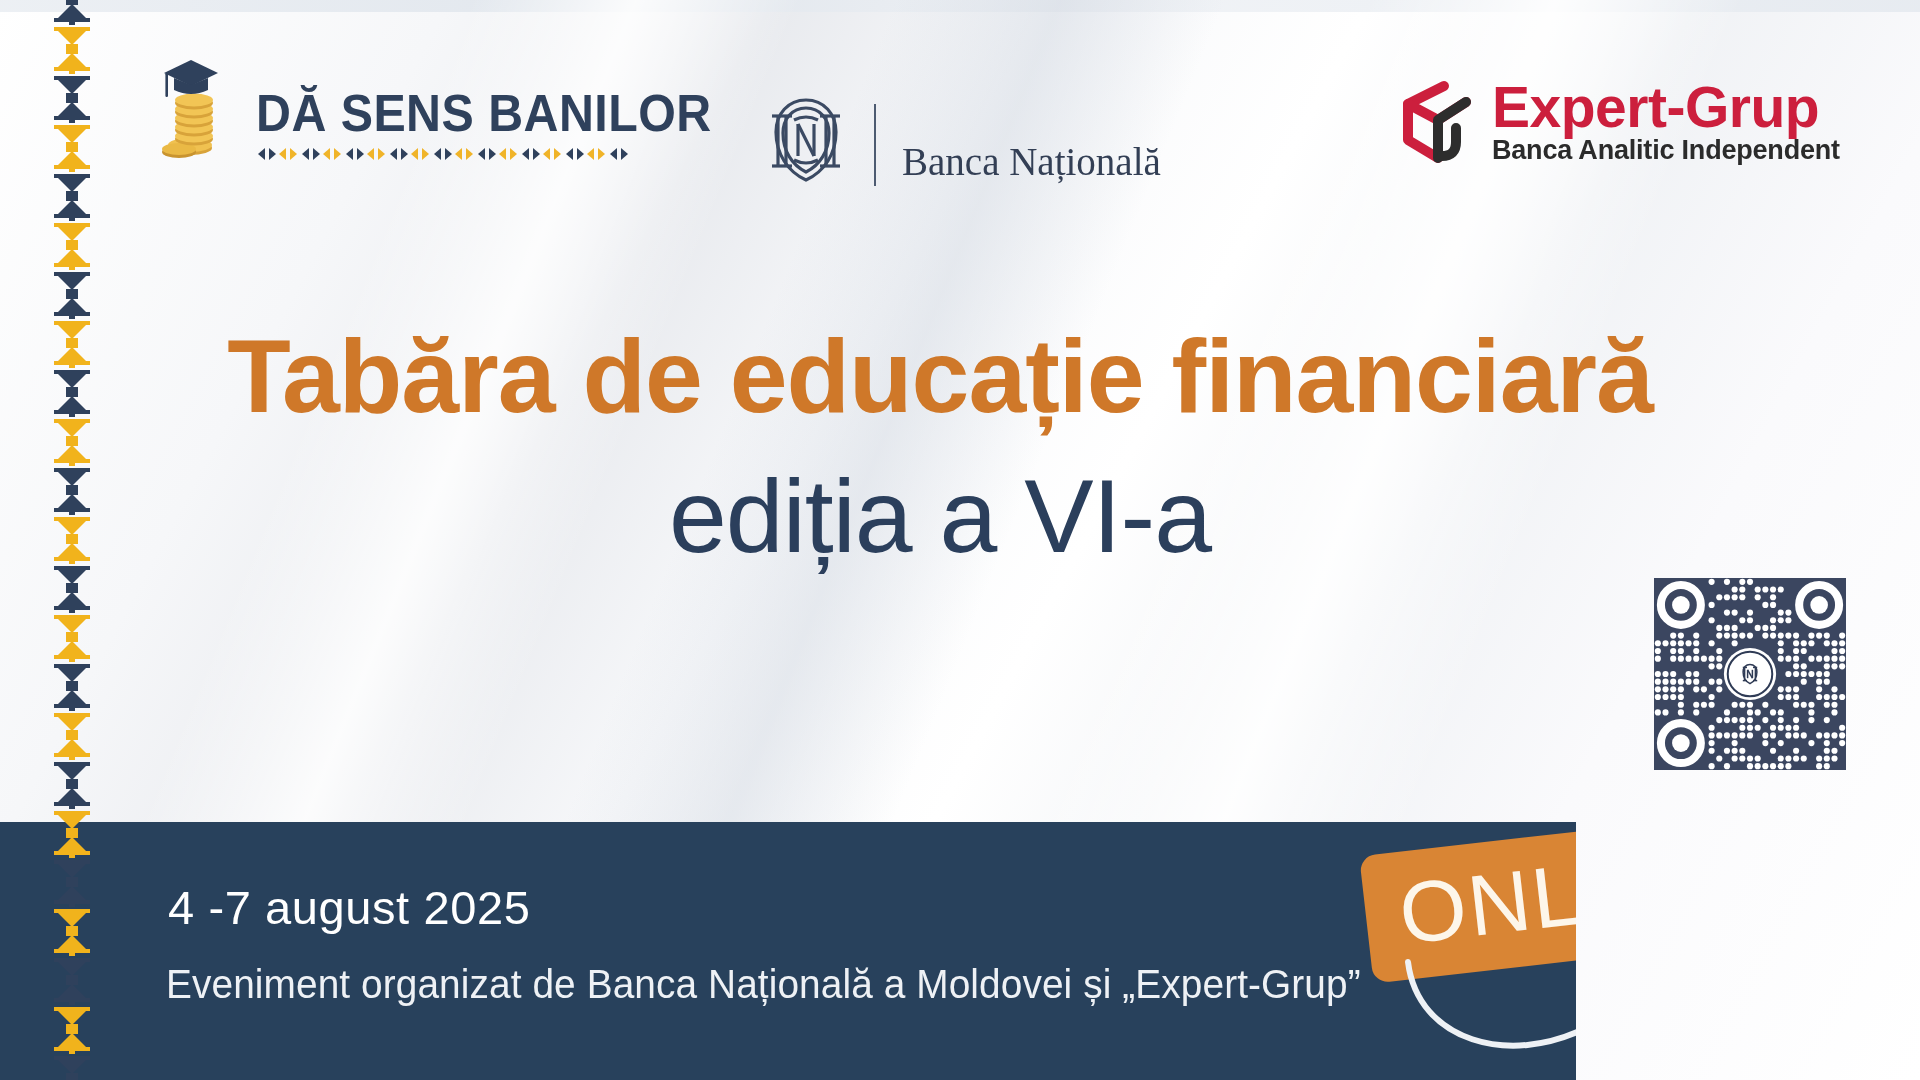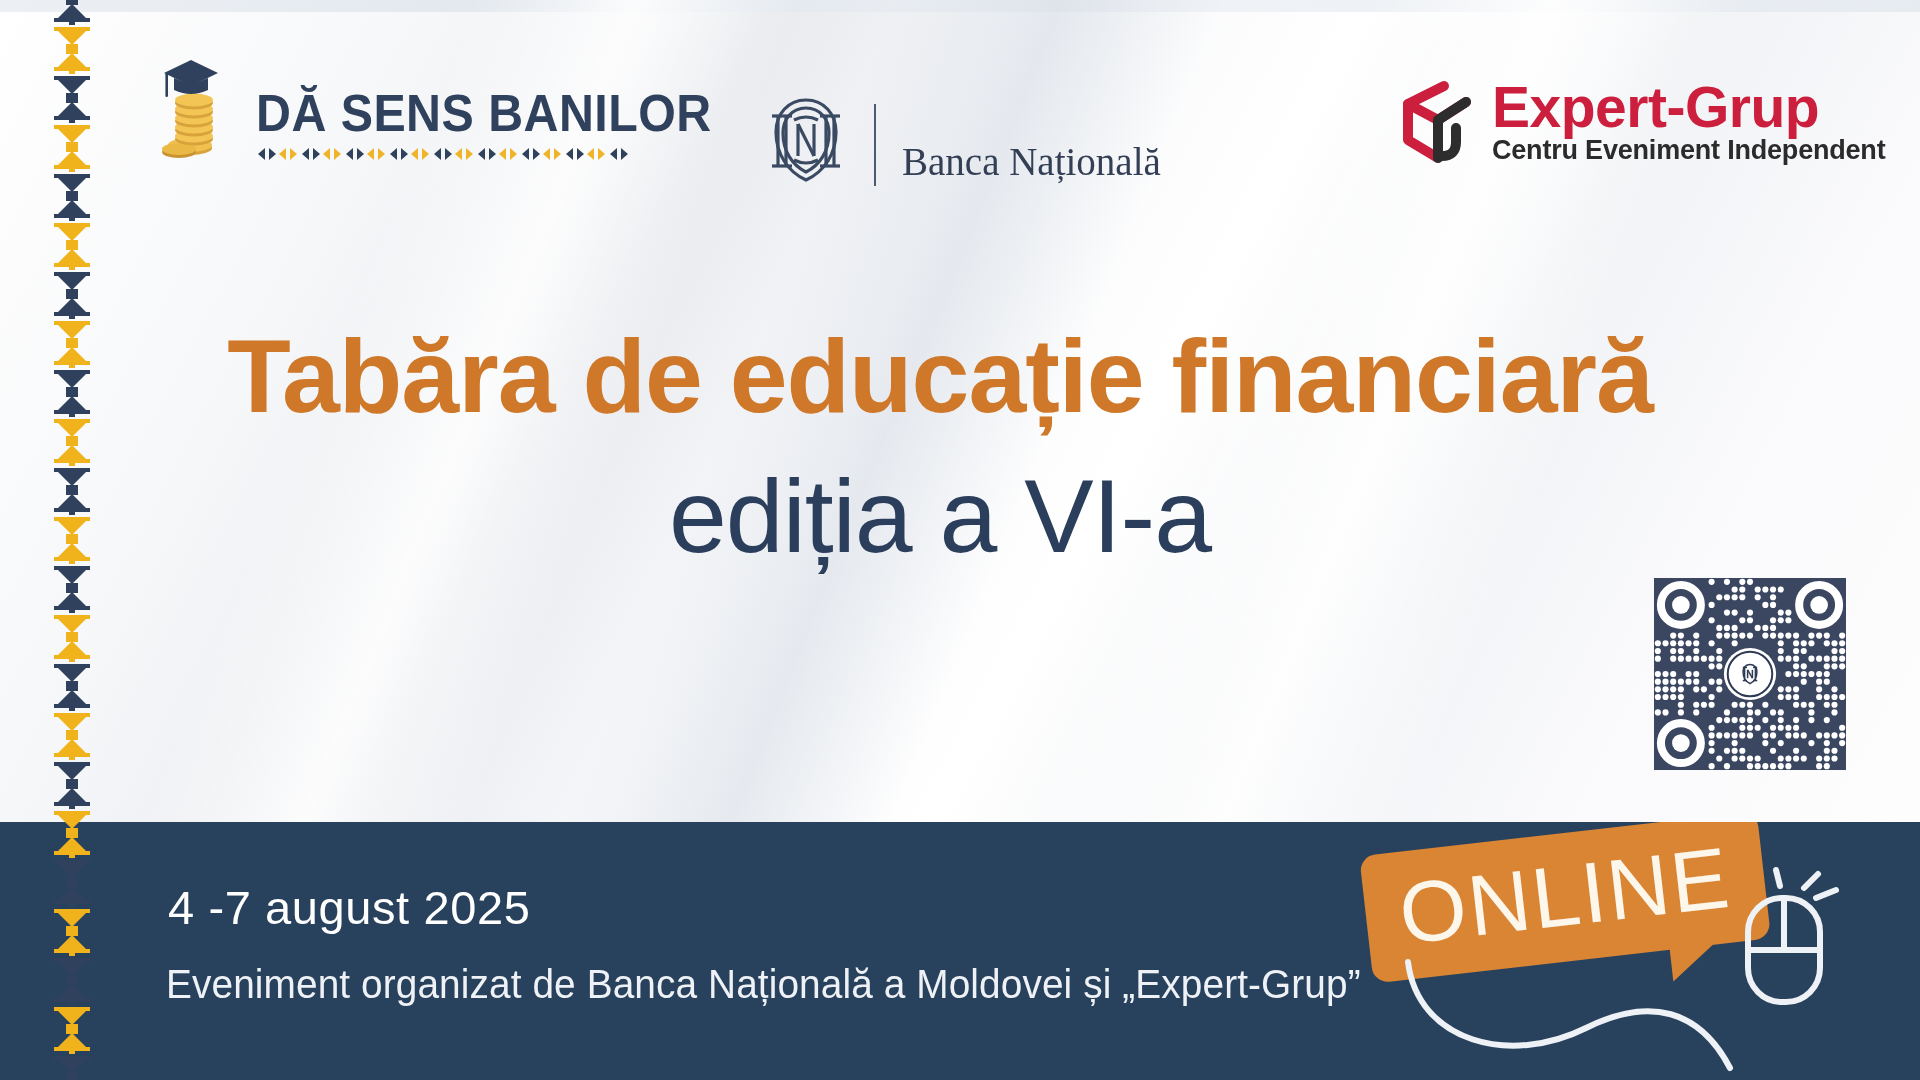--- a/index.html
+++ b/index.html
@@ -99,21 +99,21 @@
 
   
   .qr{
     position:absolute; left:1654px; top:578px; width:192px; height:192px;
     background:#3b4660; z-index:6;
   }
   .qr svg{ display:block; }
 
   
   .bottom{
-    position:absolute; left:0; bottom:0; width:1920px; height:258px;
+    position:absolute; left:0; bottom:0; width:1576px; height:258px;
     background:#28415c; z-index:4; overflow:hidden;
   }
   .date{
     position:absolute; left:168px; top:58px;
     color:#ffffff; font-size:47px; letter-spacing:.6px; white-space:nowrap;
   }
   .organizer{
     position:absolute; left:166px; top:140px;
     color:#eef1f5; font-size:40px; letter-spacing:.1px; white-space:nowrap;
     transform:scaleX(.97); transform-origin:left top;
@@ -689,21 +689,21 @@
       <div class="eg-mark">
         <svg viewBox="0 0 92 92" width="92" height="92">
           <path d="M56 10 L20 28 L20 64 L50 82" fill="none" stroke="#cc1f3d" stroke-width="10" stroke-linecap="round" stroke-linejoin="round"></path>
           <path d="M20 28 L50 44 L78 26" fill="none" stroke="#cc1f3d" stroke-width="10" stroke-linecap="round" stroke-linejoin="round"></path>
           <path d="M78 26 L50 44 L50 82" fill="none" stroke="#2d2d2d" stroke-width="10" stroke-linecap="round" stroke-linejoin="round"></path>
           <path d="M68 52 L68 66 Q68 80 54 80" fill="none" stroke="#2d2d2d" stroke-width="10" stroke-linecap="round" stroke-linejoin="round"></path>
         </svg>
       </div>
       <div>
         <div class="eg-title">Expert-Grup</div>
-        <div class="eg-sub">Centru Eveniment Independent</div>
+        <div class="eg-sub">Banca Analitic Independent</div>
       </div>
     </div>
   </div>
 
   <div class="title-wrap">
     <div class="title-1">Tabăra de educație financiară</div>
     <div class="title-2">ediția a VI-a</div>
   </div>
 
   <div class="qr">

